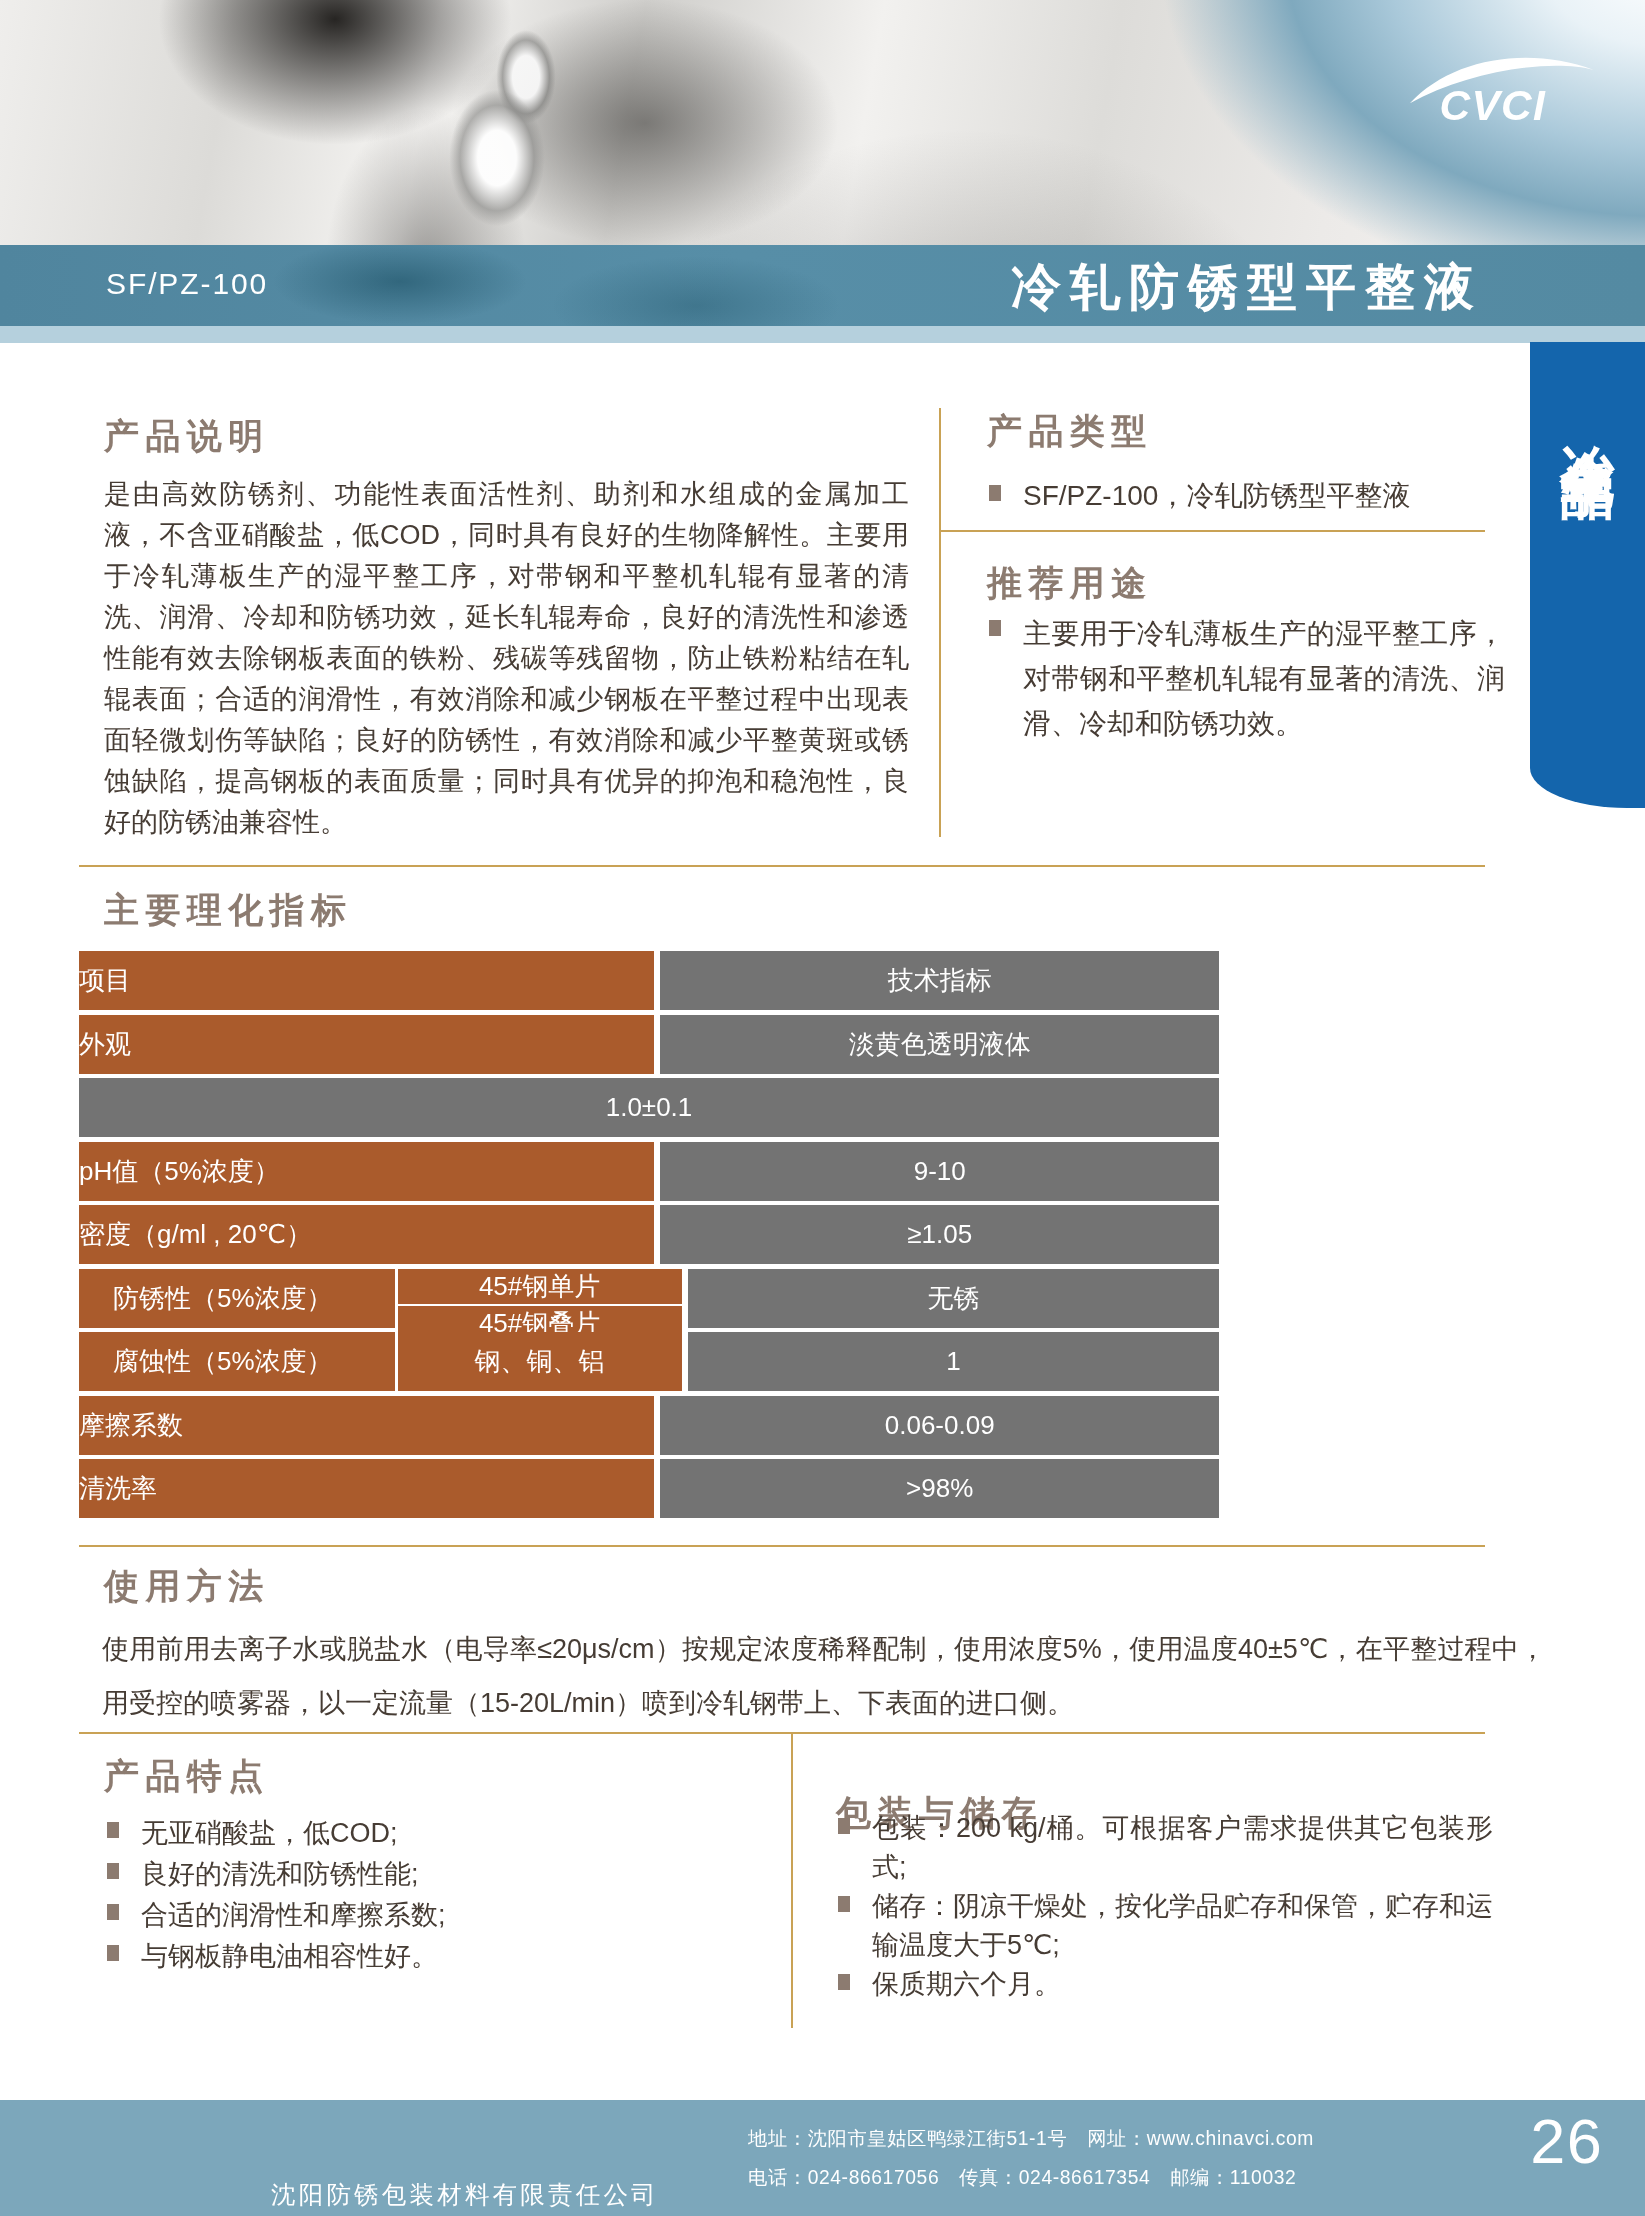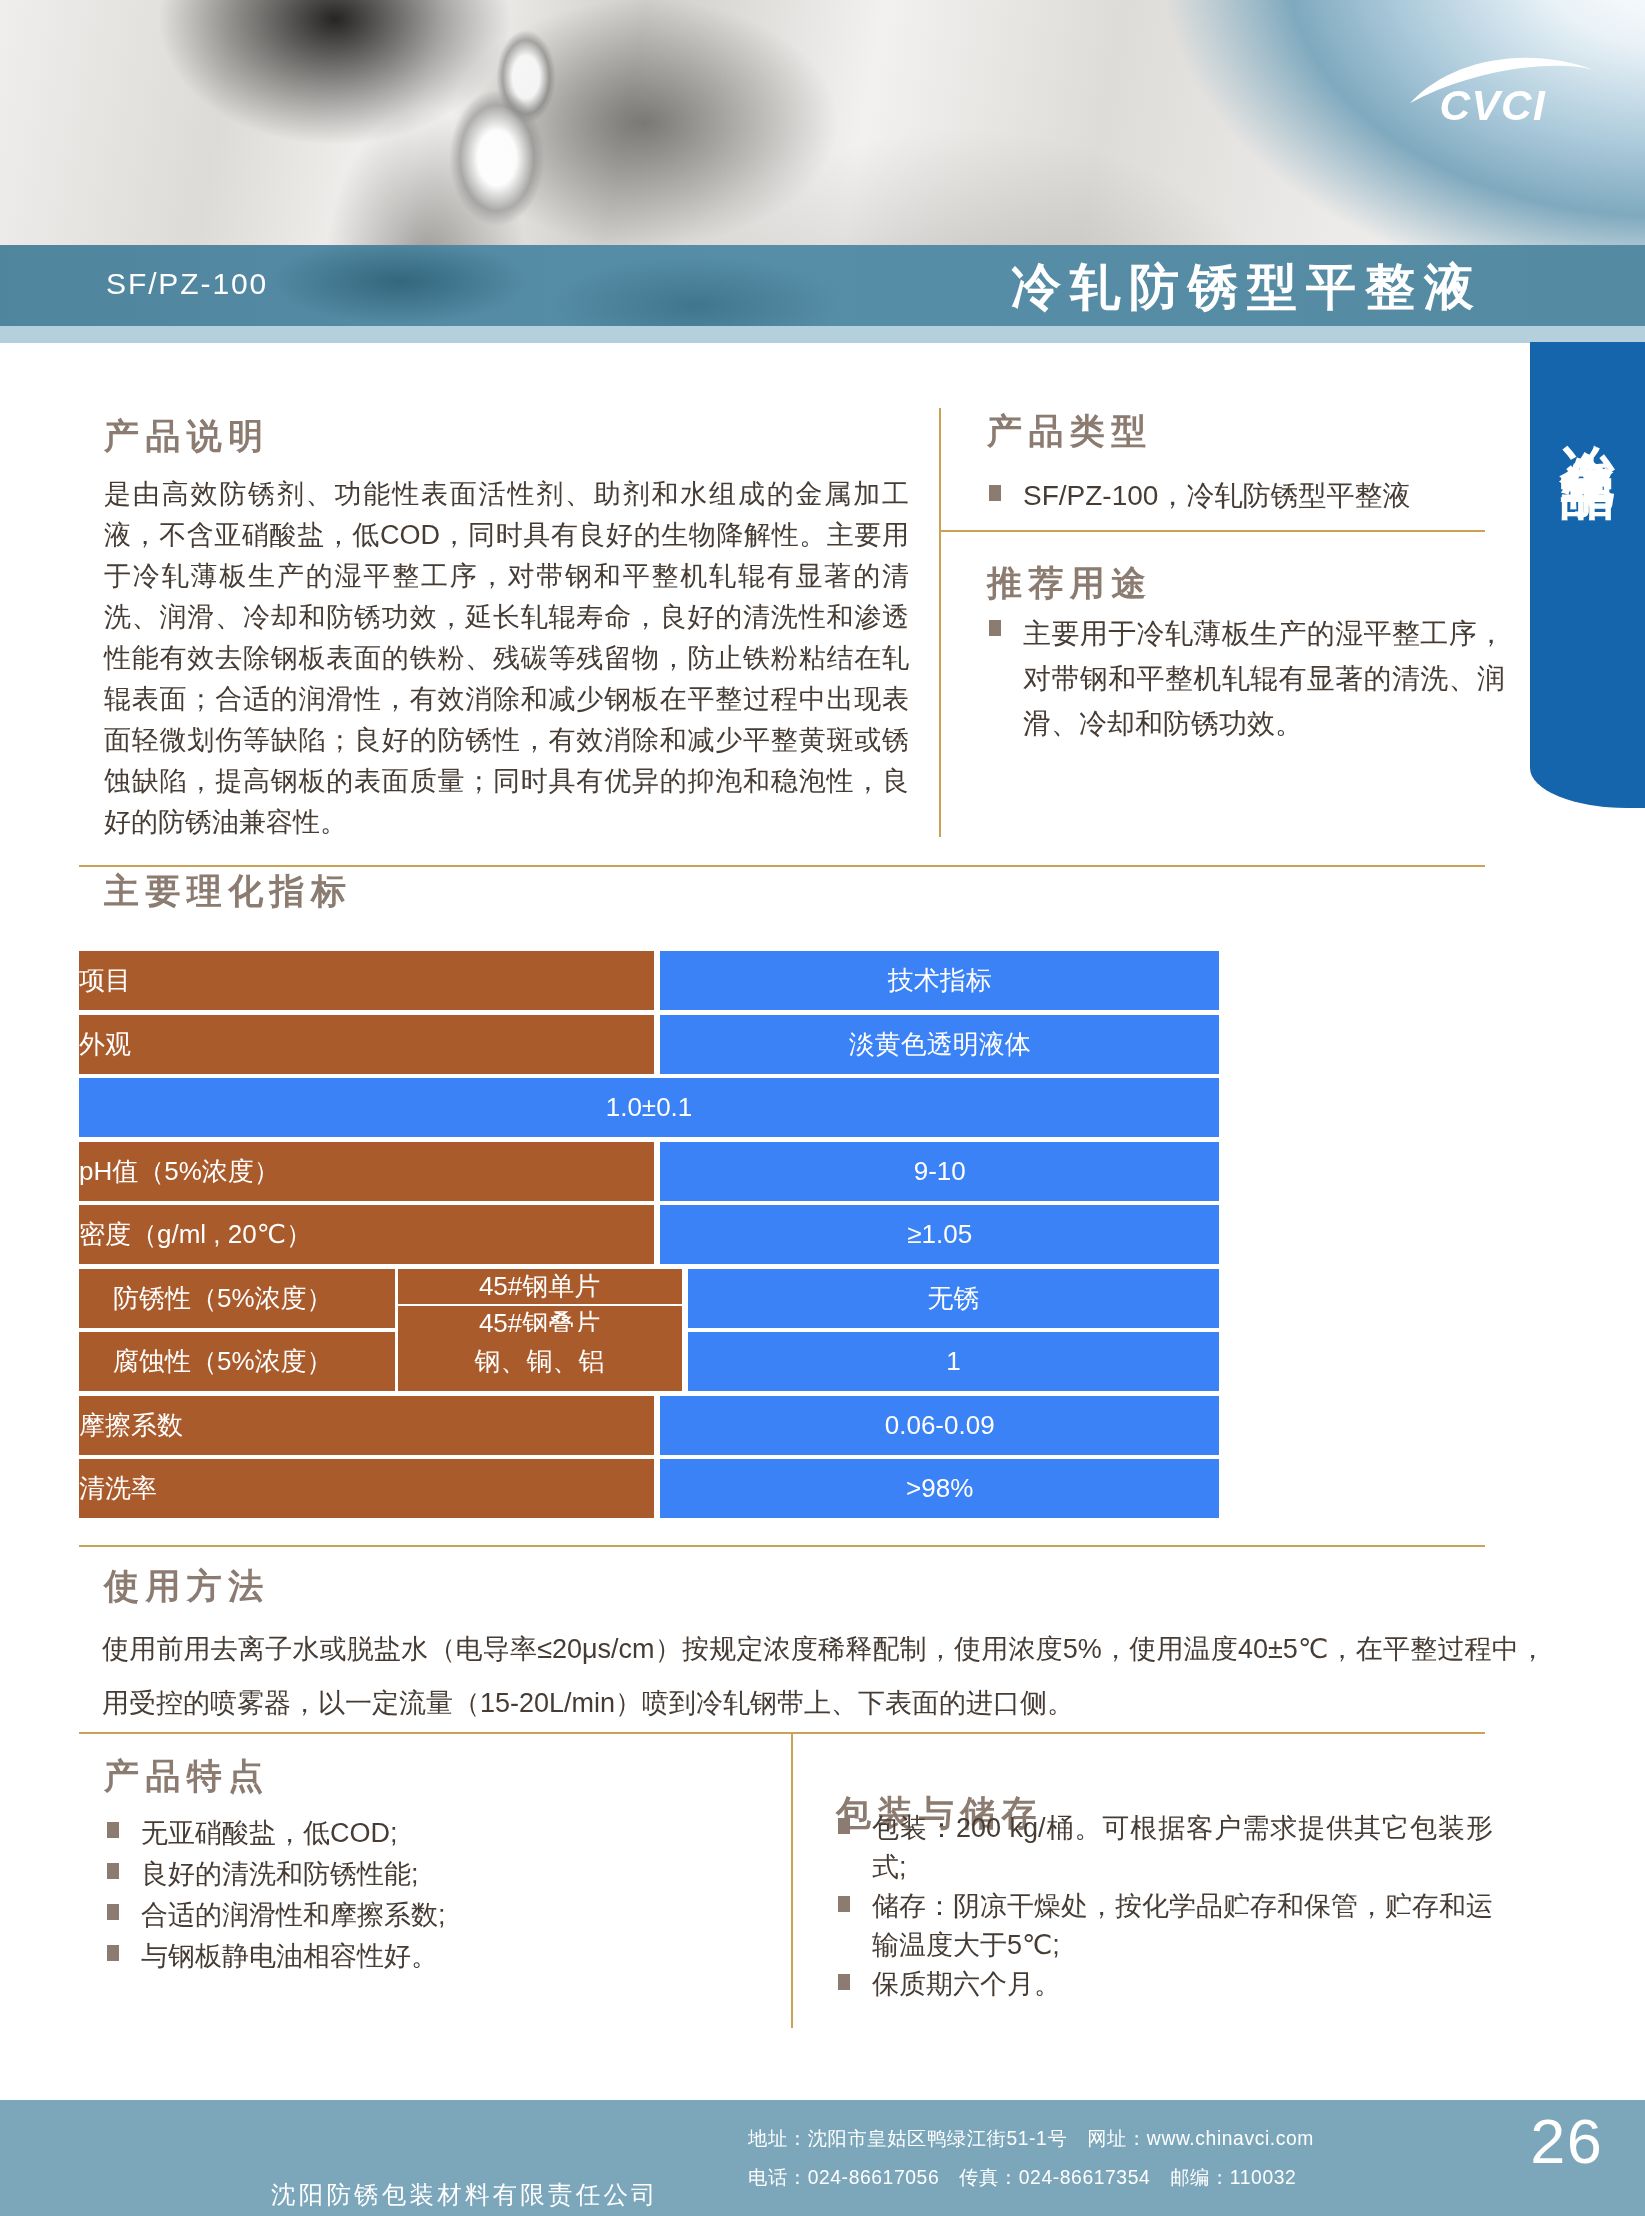--- a/index.html
+++ b/index.html
@@ -45,21 +45,21 @@
   ul.blist li::before{content:"";position:absolute;left:0;top:9px;width:11.6px;height:15.5px;background:#8c7b70;}
 
   
   .spec-table{position:absolute;left:79px;top:951px;width:1140px;display:flex;flex-direction:column;gap:4.5px;}
   .trow{display:flex;height:59px;}
   .tcell{color:#ffffff;font-size:26px;display:flex;align-items:center;}
   .lblfull{background:#aa5b2c;width:575px;margin-right:6.4px;}
   .lbl{background:#aa5b2c;width:282px;padding-left:34px;margin-right:2.6px;}
   .subcol{width:284px;display:flex;flex-direction:column;gap:2.6px;margin-right:6.4px;}
   .sub{background:#aa5b2c;flex:1;justify-content:center;}
-  .val{background:#3b82f6;flex:1;justify-content:center;}
+  .val{background:#737373;flex:1;justify-content:center;}
 
   
   .footer{position:absolute;left:0;top:2100px;width:1645px;height:117px;background:#7ca7bb;color:#ffffff;}
   .footer-company{position:absolute;left:271px;top:34px;font-size:24.5px;letter-spacing:3.2px;margin-top:44px;}
   .footer-contact{position:absolute;left:748px;top:19.3px;font-size:19.3px;line-height:39px;letter-spacing:0.6px;}
   .footer-page{position:absolute;right:42px;top:5.2px;font-size:63px;font-weight:300;letter-spacing:1.3px;}
 </style>
 </head>
 <body>
 
@@ -91,21 +91,21 @@
   <ul class="blist" style="left:989px;top:476px;width:503px;font-size:28px;line-height:40px;">
     <li>SF/PZ-100，冷轧防锈型平整液</li>
   </ul>
   <div class="gold-h" style="left:939px;top:530px;width:546px;"></div>
   <h2 class="h2" style="left:987px;top:560px;">推荐用途</h2>
   <ul class="blist" style="left:989px;top:611px;width:516px;font-size:28px;line-height:45px;text-align:justify;">
     <li>主要用于冷轧薄板生产的湿平整工序，对带钢和平整机轧辊有显著的清洗、润滑、冷却和防锈功效。</li>
   </ul>
 
   <div class="gold-h" style="left:79px;top:865px;width:1406px;"></div>
-  <h2 class="h2" style="left:104px;top:868px;">主要理化指标</h2>
+  <h2 class="h2" style="left:104px;top:887px;">主要理化指标</h2>
 
   <div class="spec-table">
     <div class="trow">
       <div class="tcell lblfull">项目</div>
       <div class="tcell val">技术指标</div>
     </div>
     <div class="trow">
       <div class="tcell lblfull">外观</div>
       <div class="tcell val">淡黄色透明液体</div>
     </div>

